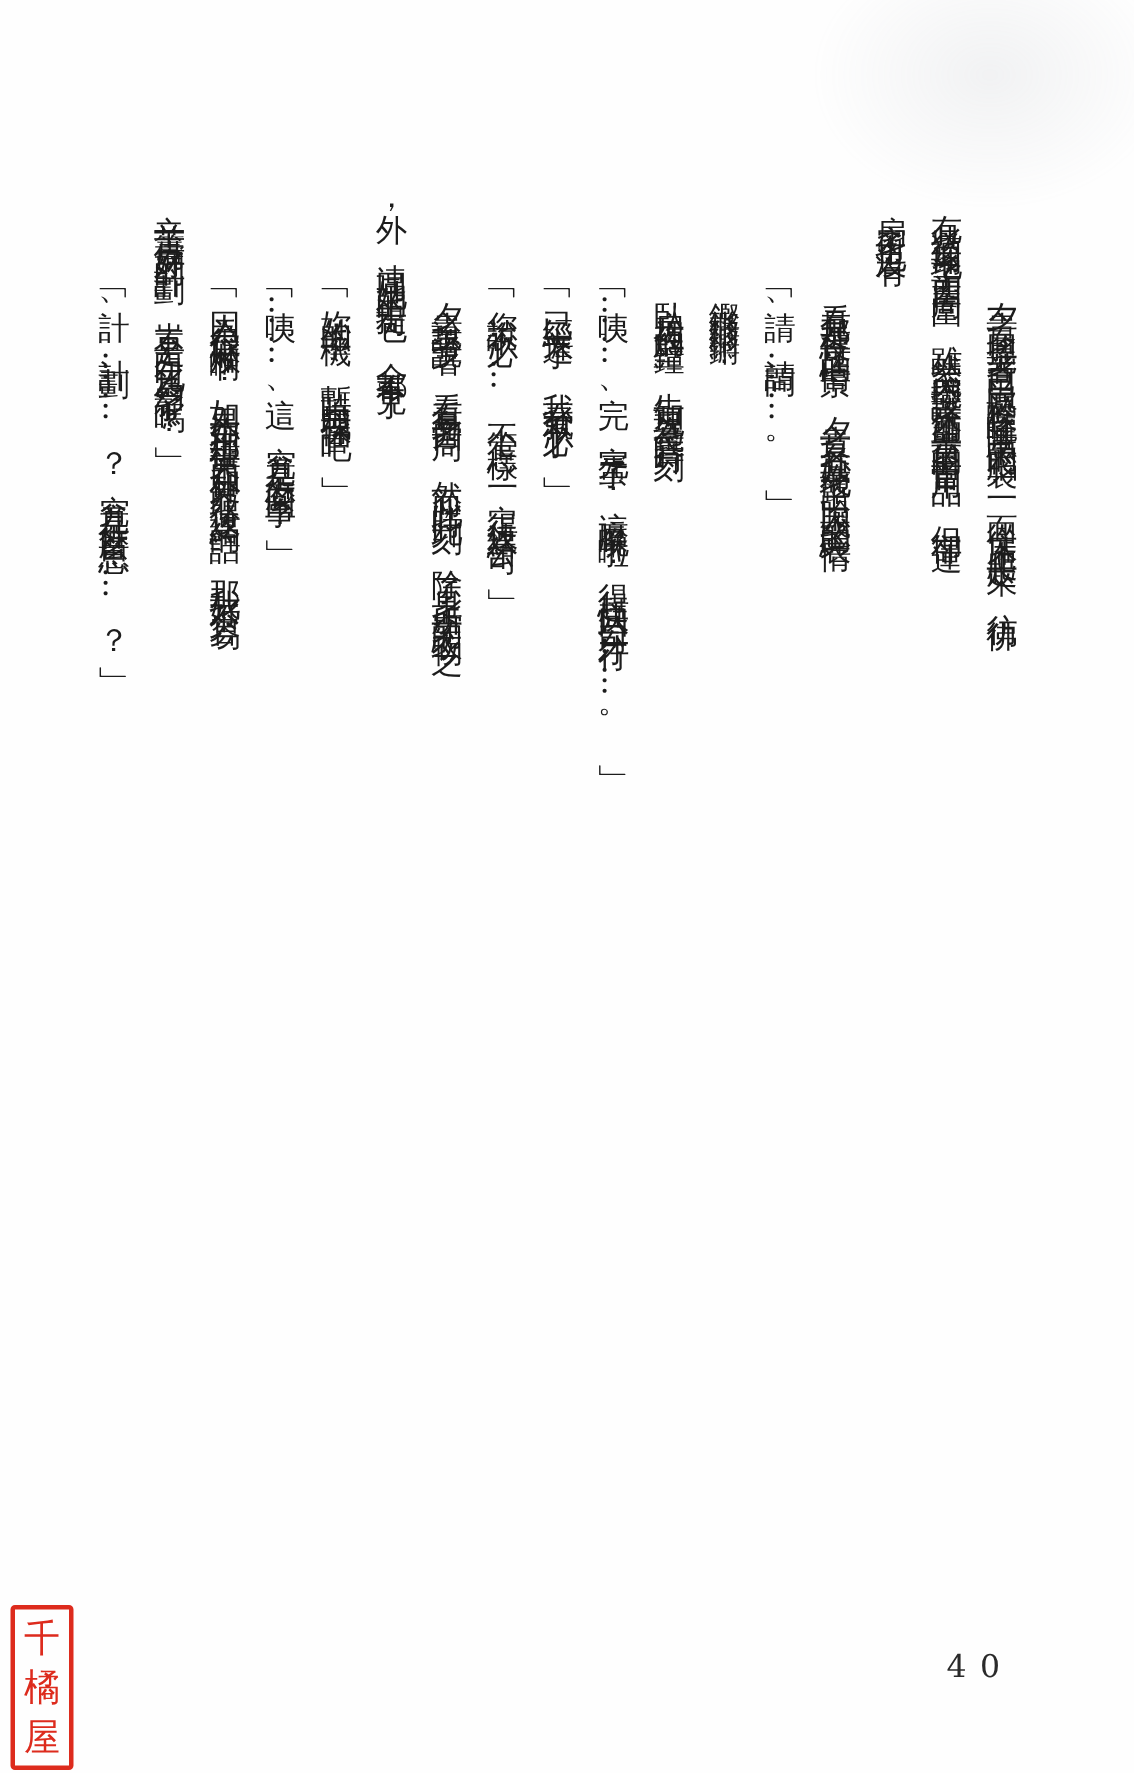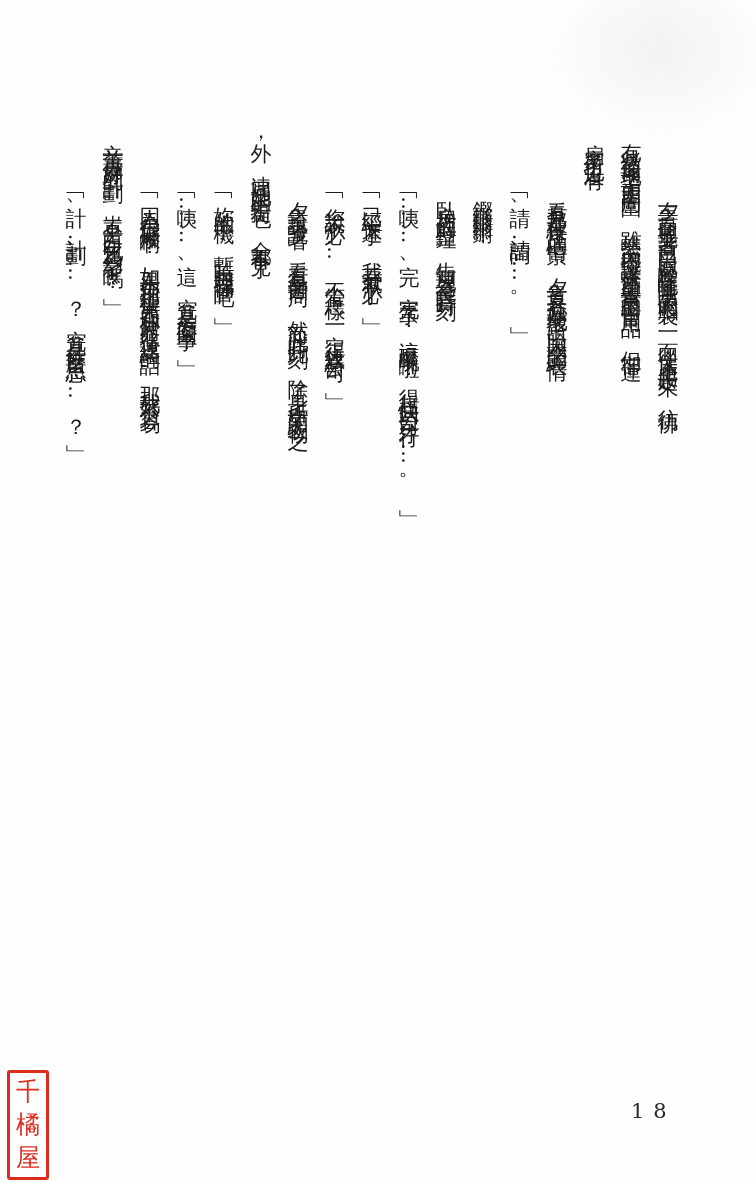--- a/index.html
+++ b/index.html
@@ -102,21 +102,21 @@
     <div class="line indent">「您說不必……不管怎樣，一定得連絡公司。」</div>
     <div class="line indent">夕貴說著說著，看看身旁四周，然而此時此刻，除了身上所穿的衣物之</div>
     <div class="line">外，連同她的手提包，全都不見了。</div>
     <div class="line indent">「妳的手機，暫時由我保管吧。」</div>
     <div class="line indent">「咦……這、究竟是怎麼回事？」</div>
     <div class="line indent">「因為很麻煩啊？如果妳用那種東西和外界取得連絡的話，那我好不容易</div>
     <div class="line">辛苦籌備好的計劃，豈不是白白化為幻影了嗎？」</div>
     <div class="line indent">「計、計劃……？究竟是什麼意思……？」</div>
   </div>
 
-  <div class="page-number">18</div>
+  <div class="page-number">40</div>
 
   <div class="seal">
     <span>千</span>
     <span>橘</span>
     <span>屋</span>
   </div>
 
 </div>
 
 </body></html>

